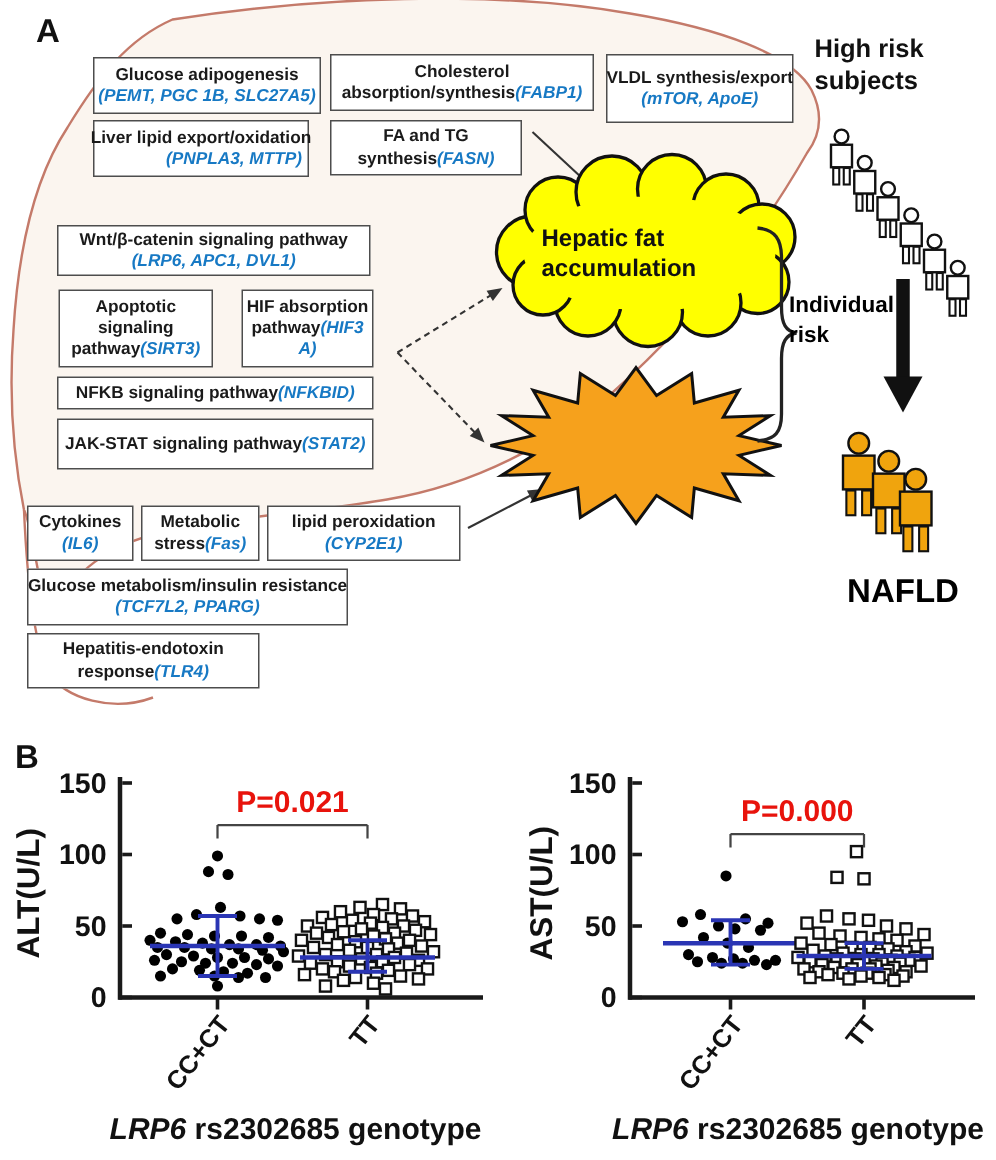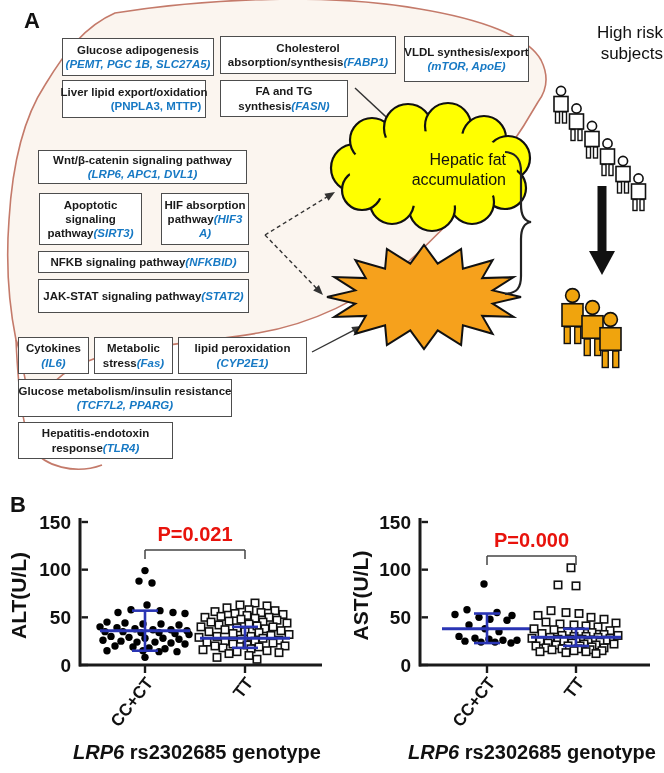--- a/index.html
+++ b/index.html
@@ -7,21 +7,21 @@
        font-family:"Liberation Sans", sans-serif;}
   #panelA-svg, #charts-svg{position:absolute;left:0;}
   #panelA-svg{top:0;}
   #charts-svg{top:490px;}
   .abs{position:absolute;}
   .panel-letter{font-weight:bold;font-size:22px;color:#111;}
   .pathway-box{position:absolute;background:#ffffff;border:1.6px solid #4d4d4d;
       display:flex;flex-direction:column;justify-content:center;align-items:center;
       text-align:center;font-weight:bold;font-size:11.5px;line-height:1.22;color:#1a1a1a;
       box-sizing:border-box;white-space:nowrap;}
-  .two-line{text-align:right;font-weight:normal;}
+  .two-line{text-align:left;font-weight:bold;}
   .two-line span{display:block;}
   #high-risk{left:543px;top:22px;width:120px;font-size:17px;color:#111;line-height:1.25;}
   #individual-risk{left:526px;top:194px;width:108px;font-size:15px;line-height:1.3;}
   #nafld{left:552px;top:381px;width:100px;font-size:22px;text-align:center;font-weight:bold;}
   #cloud-text{left:361px;top:150px;width:145px;font-size:16px;color:#111;line-height:1.25;}
   #star-text{left:373px;top:273px;width:102px;font-size:15px;color:#111;line-height:1.3;}
 </style>
 </head>
 <body>
 
@@ -376,21 +376,21 @@
       <div class="pathway-box" style="left: 220px; top: 36px; width: 176px; height: 38px;">
         <div><span>Cholesterol</span></div>
         <div><span>absorption/synthesis</span><span style="color: rgb(23, 121, 196); font-style: italic;">(FABP1)</span></div>
       </div>
       <div class="pathway-box" style="left: 404px; top: 36px; width: 125px; height: 46px;">
         <div><span>VLDL synthesis/export</span></div>
         <div><span style="color: rgb(23, 121, 196); font-style: italic;">(mTOR, ApoE)</span></div>
       </div>
       <div class="pathway-box" style="left: 62px; top: 80px; width: 144px; height: 38px;">
         <div><span>Liver lipid export/oxidation</span></div>
-        <div><span style="color: rgb(23, 121, 196);  margin-left: 44px;">(PNPLA3, MTTP)</span></div>
+        <div><span style="color: rgb(23, 121, 196); font-style: italic; margin-left: 44px;">(PNPLA3, MTTP)</span></div>
       </div>
       <div class="pathway-box" style="left: 220px; top: 80px; width: 128px; height: 37px;">
         <div><span>FA and TG</span></div>
         <div><span>synthesis</span><span style="color: rgb(23, 121, 196); font-style: italic;">(FASN)</span></div>
       </div>
       <div class="pathway-box" style="left: 38px; top: 150px; width: 209px; height: 34px;">
         <div><span>Wnt/β-catenin signaling pathway</span></div>
         <div><span style="color: rgb(23, 121, 196); font-style: italic;">(LRP6, APC1, DVL1)</span></div>
       </div>
       <div class="pathway-box" style="left: 39px; top: 193px; width: 103px; height: 52px;">
@@ -432,13 +432,18 @@
     </div>
 
   <div class="abs two-line" id="cloud-text">
     <span>Hepatic fat</span>
     <span>accumulation</span>
   </div>
   <div class="abs two-line" id="high-risk">
     <span>High risk</span>
     <span>subjects</span>
   </div>
+  <div class="abs two-line" id="individual-risk">
+    <span>Individual</span>
+    <span>risk</span>
+  </div>
+  <div class="abs" id="nafld">NAFLD</div>
 </div>
 
 </body></html>

